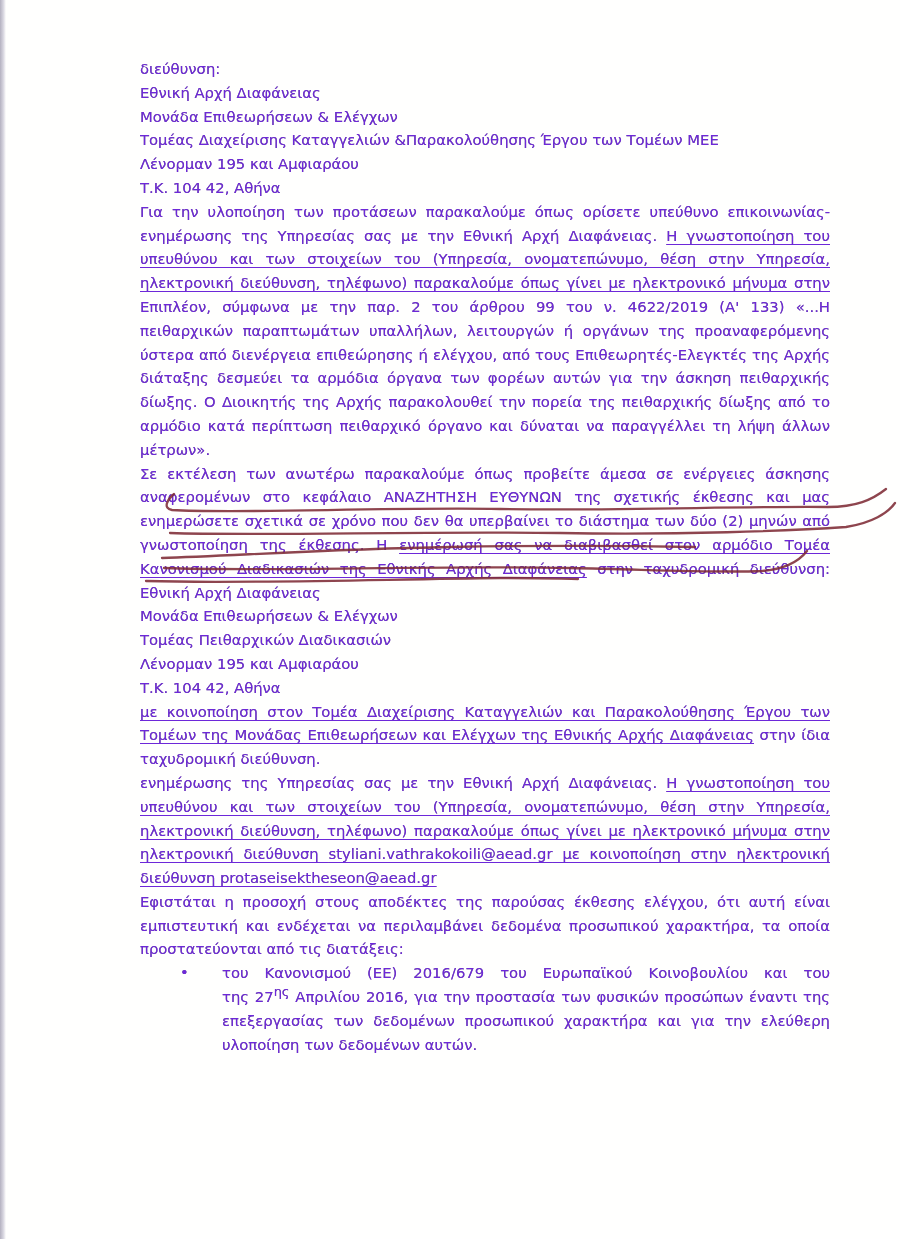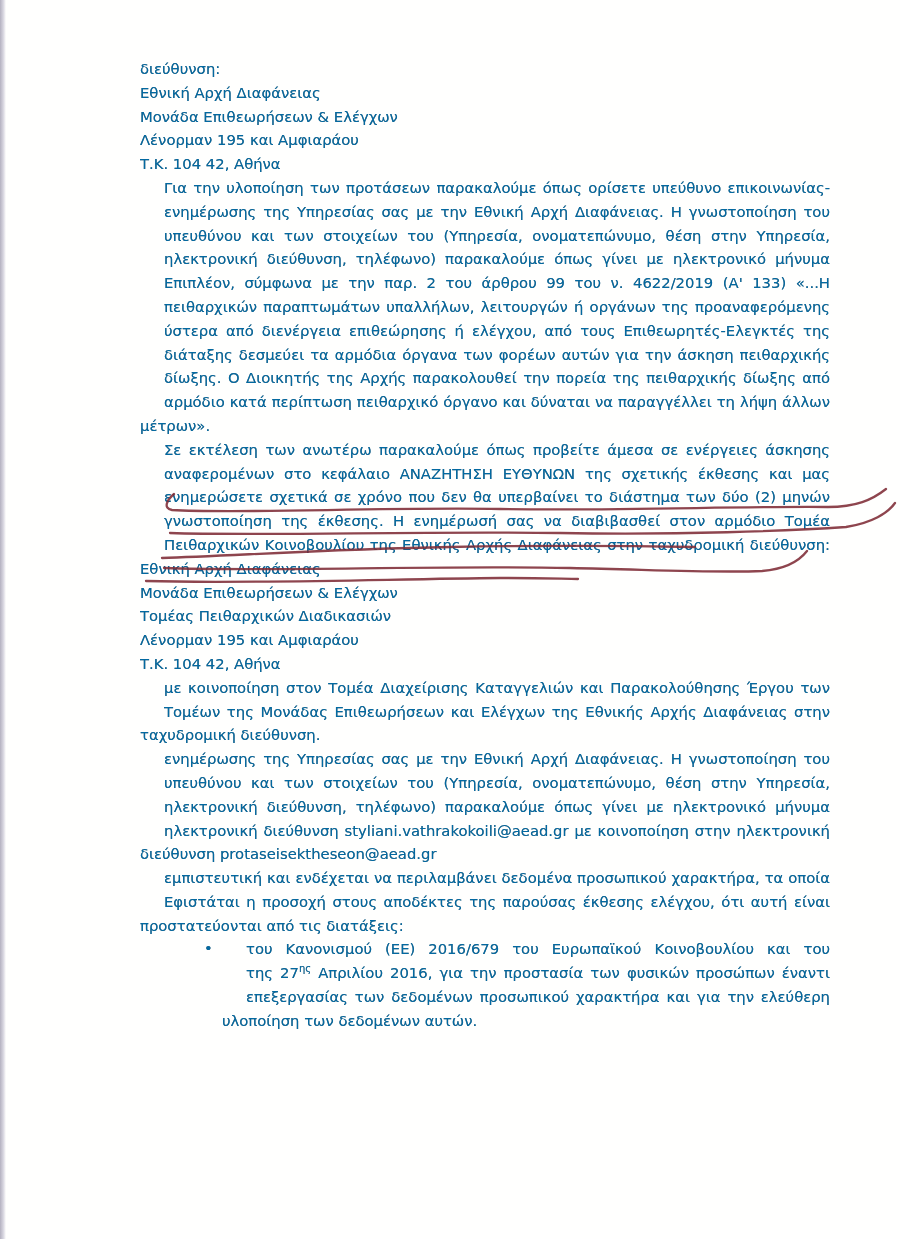--- a/index.html
+++ b/index.html
@@ -8,79 +8,81 @@
     font-family:"DejaVu Sans","Liberation Sans",sans-serif;
     overflow:hidden;
   }
   .page{position:absolute;inset:0;background:#fffffe;}
   .edge-strip{
     position:absolute;left:0;top:0;width:6px;height:100%;
     background:linear-gradient(90deg,#b4b1c0 0%,#d8d6e0 55%,rgba(255,255,255,0) 100%);
   }
   .content{
     position:absolute;left:140px;top:57px;width:690px;
-    color:#0369a1;font-size:14.8px;line-height:23.8px;
+    color:#6d28d9;font-size:14.8px;line-height:23.8px;
     text-shadow:0 0 0.5px rgba(25,25,25,0.55);
   }
   .line{position:relative;height:23.8px;overflow:hidden;}
-  .just{text-align:justify;text-align-last:justify;margin-left:24px;}
+  .just{text-align:justify;text-align-last:justify;}
   .u{
+    text-decoration:underline;
     text-decoration-thickness:1.1px;
     text-underline-offset:3px;
     text-decoration-skip-ink:none;
   }
   .bullet-first,.bullet-cont{padding-left:82px;}
   .dot{position:absolute;left:40px;top:-1px;}
-  .sup{vertical-align:super;font-size:10px;line-height:0;}
+  .sup{vertical-align:super;font-size:13px;line-height:0;}
   .pen-layer{position:absolute;left:0;top:0;width:900px;height:1239px;pointer-events:none;}
   .pen-layer path{fill:none;stroke-width:2.3px;stroke-linecap:round;opacity:0.88;}
 </style>
 </head>
 <body>
 
 <div class="page">
   <div class="edge-strip"></div>
 
   <div class="content">
       <div class="line"><span>διεύθυνση:</span></div>
       <div class="line"><span>Εθνική Αρχή Διαφάνειας</span></div>
       <div class="line"><span>Μονάδα Επιθεωρήσεων &amp; Ελέγχων</span></div>
+      <div class="line"><span>Τομέας Διαχείρισης Καταγγελιών &amp;Παρακολούθησης Έργου των Τομέων ΜΕΕ</span></div>
       <div class="line"><span>Λένορμαν 195 και Αμφιαράου</span></div>
       <div class="line"><span>Τ.Κ. 104 42, Αθήνα</span></div>
       <div class="line just"><span>Για την υλοποίηση των προτάσεων παρακαλούμε όπως ορίσετε υπεύθυνο επικοινωνίας-</span></div>
       <div class="line just"><span>ενημέρωσης της Υπηρεσίας σας με την Εθνική Αρχή Διαφάνειας. </span><span class="u">Η γνωστοποίηση του</span></div>
       <div class="line just"><span class="u">υπευθύνου και των στοιχείων του (Υπηρεσία, ονοματεπώνυμο, θέση στην Υπηρεσία,</span></div>
       <div class="line just"><span class="u">ηλεκτρονική διεύθυνση, τηλέφωνο) παρακαλούμε όπως γίνει με ηλεκτρονικό μήνυμα στην</span></div>
       <div class="line just"><span>Επιπλέον, σύμφωνα με την παρ. 2 του άρθρου 99 του ν. 4622/2019 (Α' 133) «...Η διαπίστωση,</span></div>
       <div class="line just"><span>πειθαρχικών παραπτωμάτων υπαλλήλων, λειτουργών ή οργάνων της προαναφερόμενης</span></div>
       <div class="line just"><span>ύστερα από διενέργεια επιθεώρησης ή ελέγχου, από τους Επιθεωρητές-Ελεγκτές της Αρχής</span></div>
       <div class="line just"><span>διάταξης δεσμεύει τα αρμόδια όργανα των φορέων αυτών για την άσκηση πειθαρχικής</span></div>
       <div class="line just"><span>δίωξης. Ο Διοικητής της Αρχής παρακολουθεί την πορεία της πειθαρχικής δίωξης από το</span></div>
       <div class="line just"><span>αρμόδιο κατά περίπτωση πειθαρχικό όργανο και δύναται να παραγγέλλει τη λήψη άλλων</span></div>
       <div class="line"><span>μέτρων».</span></div>
       <div class="line just"><span>Σε εκτέλεση των ανωτέρω παρακαλούμε όπως προβείτε άμεσα σε ενέργειες άσκησης</span></div>
       <div class="line just"><span>αναφερομένων στο κεφάλαιο ΑΝΑΖΗΤΗΣΗ ΕΥΘΥΝΩΝ της σχετικής έκθεσης και μας</span></div>
       <div class="line just"><span>ενημερώσετε σχετικά σε χρόνο που δεν θα υπερβαίνει το διάστημα των δύο (2) μηνών από τη</span></div>
       <div class="line just"><span>γνωστοποίηση της έκθεσης. Η </span><span class="u">ενημέρωσή σας να διαβιβασθεί στον αρμόδιο Τομέα</span></div>
-      <div class="line just"><span class="u">Πειθαρχικών Κοινοβουλίου της Εθνικής Αρχής Διαφάνειας</span><span> στην ταχυδρομική διεύθυνση:</span></div>
+      <div class="line just"><span class="u">Κανονισμού Διαδικασιών της Εθνικής Αρχής Διαφάνειας</span><span> στην ταχυδρομική διεύθυνση:</span></div>
       <div class="line"><span>Εθνική Αρχή Διαφάνειας</span></div>
       <div class="line"><span>Μονάδα Επιθεωρήσεων &amp; Ελέγχων</span></div>
       <div class="line"><span>Τομέας Πειθαρχικών Διαδικασιών</span></div>
       <div class="line"><span>Λένορμαν 195 και Αμφιαράου</span></div>
       <div class="line"><span>Τ.Κ. 104 42, Αθήνα</span></div>
       <div class="line just"><span class="u">με κοινοποίηση στον Τομέα Διαχείρισης Καταγγελιών και Παρακολούθησης Έργου των</span></div>
       <div class="line just"><span class="u">Τομέων της Μονάδας Επιθεωρήσεων και Ελέγχων της Εθνικής Αρχής Διαφάνειας</span><span> στην ίδια</span></div>
       <div class="line"><span>ταχυδρομική διεύθυνση.</span></div>
       <div class="line just"><span>ενημέρωσης της Υπηρεσίας σας με την Εθνική Αρχή Διαφάνειας. </span><span class="u">Η γνωστοποίηση του</span></div>
       <div class="line just"><span class="u">υπευθύνου και των στοιχείων του (Υπηρεσία, ονοματεπώνυμο, θέση στην Υπηρεσία,</span></div>
       <div class="line just"><span class="u">ηλεκτρονική διεύθυνση, τηλέφωνο) παρακαλούμε όπως γίνει με ηλεκτρονικό μήνυμα στην</span></div>
       <div class="line just"><span class="u">ηλεκτρονική διεύθυνση </span><span class="u">styliani.vathrakokoili@aead.gr</span><span class="u"> με κοινοποίηση στην ηλεκτρονική</span></div>
       <div class="line"><span class="u">διεύθυνση </span><span class="u">protaseisektheseon@aead.gr</span></div>
+      <div class="line just"><span>Εφιστάται η προσοχή στους αποδέκτες της παρούσας έκθεσης ελέγχου, ότι αυτή είναι</span></div>
       <div class="line just"><span>εμπιστευτική και ενδέχεται να περιλαμβάνει δεδομένα προσωπικού χαρακτήρα, τα οποία</span></div>
-      <div class="line just"><span>Εφιστάται η προσοχή στους αποδέκτες της παρούσας έκθεσης ελέγχου, ότι αυτή είναι</span></div>
       <div class="line"><span>προστατεύονται από τις διατάξεις:</span></div>
       <div class="line just bullet-first"><span class="dot">•</span><span>του Κανονισμού (ΕΕ) 2016/679 του Ευρωπαϊκού Κοινοβουλίου και του Συμβουλίου,</span></div>
       <div class="line just bullet-cont"><span>της 27</span><span class="sup">ης</span><span> Απριλίου 2016, για την προστασία των φυσικών προσώπων έναντι της</span></div>
       <div class="line just bullet-cont"><span>επεξεργασίας των δεδομένων προσωπικού χαρακτήρα και για την ελεύθερη</span></div>
       <div class="line bullet-cont"><span>υλοποίηση των δεδομένων αυτών.</span></div>
     </div>
 
   <svg class="pen-layer" viewBox="0 0 900 1239" aria-hidden="true">
     <path d="M174,494 C168,499 162,508 172,510 C240,514 380,507 500,509 C620,511 740,506 828,507 C856,507 872,500 886,489" stroke="#7e2b36"></path>
     <path d="M170,533 C260,536 420,531 560,533 C680,535 790,531 846,527 C872,523 888,513 895,503" stroke="#7e2b36"></path>

